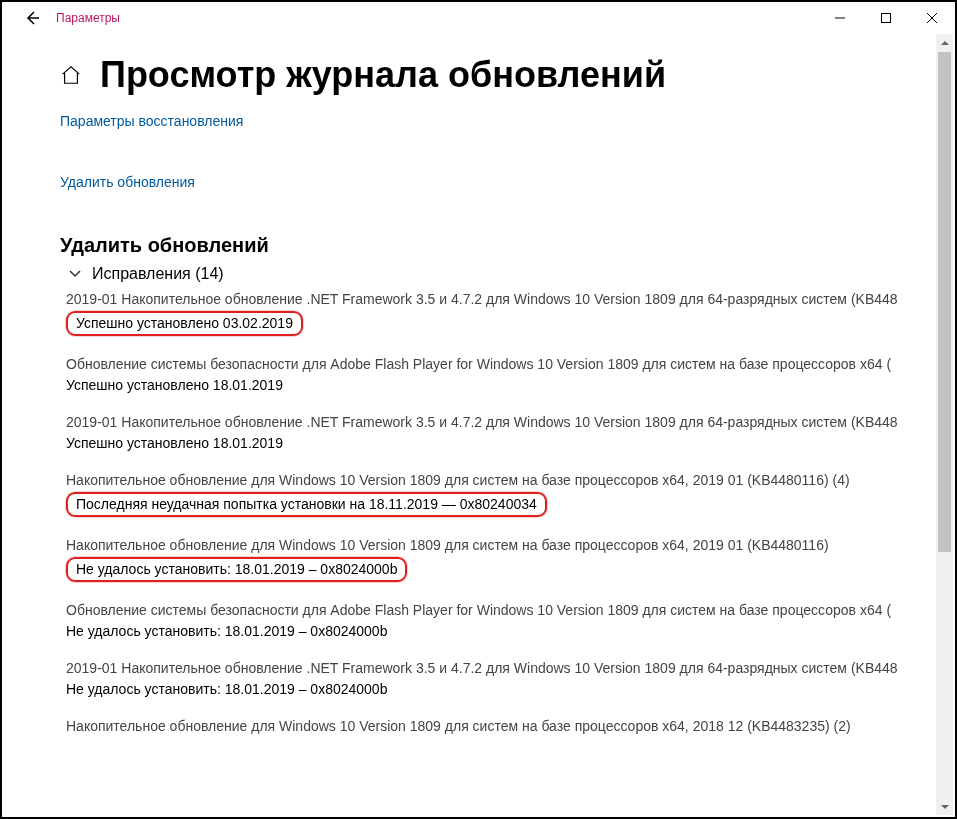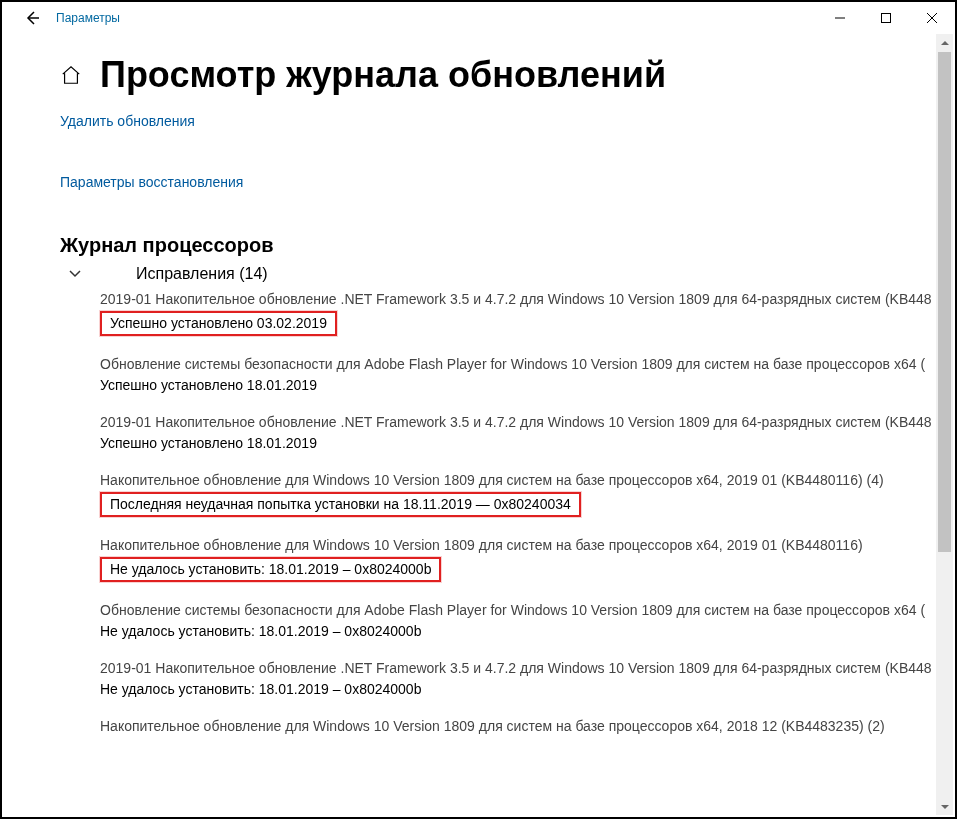--- a/index.html
+++ b/index.html
@@ -12,21 +12,21 @@
   }
   .window { width: 100%; height: 100%; display: flex; flex-direction: column; }
 
   
   .titlebar {
     height: 32px;
     display: flex;
     align-items: center;
     padding-left: 16px;
     font-size: 12px;
-    color: #0369a1;
+    color: #be185d;
   }
   .titlebar .back {
     width: 28px; height: 28px; display: flex; align-items: center; justify-content: center;
     margin-right: 10px;
   }
   .titlebar .back svg { width: 16px; height: 16px; stroke: #000; }
   .titlebar .title { flex: 1; }
   .win-controls { display: flex; height: 32px; }
   .win-btn { width: 46px; display: flex; align-items: center; justify-content: center; }
   .win-btn svg { width: 10px; height: 10px; stroke: #000; fill: none; stroke-width: 1; }
@@ -55,40 +55,39 @@
   .link { cursor: default; }
   .links > div { margin-bottom: 22px; }
 
   .section-title {
     font-size: 20px; font-weight: 600; padding-left: 58px; margin-top: 8px; margin-bottom: 8px;
   }
 
   .group-header {
     display: flex; align-items: center; padding-left: 66px; margin-bottom: 8px;
     font-size: 16px;
-    gap: 44px;
   }
   .chevron { width: 16px; height: 16px; margin-right: 8px; }
   .chevron svg { width: 14px; height: 14px; stroke: #333; stroke-width: 1.5; fill: none; }
 
-  .items { padding-left: 98px; padding-right: 10px; }
+  .items { padding-left: 64px; padding-right: 10px; }
   .item { margin-bottom: 20px; }
   .item .name {
     font-size: 14px; color: #444; white-space: nowrap; overflow: hidden;
     margin-bottom: 4px;
   }
   .item .status {
     font-size: 14px; color: #000;
     display: inline-block;
   }
 
   
   .hl {
     border: 2.5px solid #e02020;
-    border-radius: 0;
+    border-radius: 9px;
     padding: 2px 8px 3px 8px;
     box-shadow: 0 0 0 1px rgba(224,32,32,0.2);
   }
 
   
   .scrollbar {
     position: absolute; right: 2px; top: 32px; bottom: 2px; width: 17px;
     background: #f0f0f0;
   }
   .scroll-arrow {
@@ -141,25 +140,25 @@
       <div class="header-row">
         <div class="home-icon">
           <svg viewBox="0 0 24 24">
               <path d="M3 11 L12 3 L21 11 M5 10 V21 H19 V10"></path>
             </svg>
         </div>
         <h1 class="page-title">Просмотр журнала обновлений</h1>
       </div>
 
       <div class="links">
+        <div><span class="link">Параметры восстановления</span></div>
         <div><span class="link">Удалить обновления</span></div>
-        <div><span class="link">Параметры восстановления</span></div>
       </div>
 
-      <div class="section-title">Журнал процессоров</div>
+      <div class="section-title">Удалить обновлений</div>
 
       <div class="group-header">
         <span class="chevron">
           <svg viewBox="0 0 14 14">
               <path d="M2 5 L7 10 L12 5"></path>
             </svg>
         </span>
         <span>Исправления (14)</span>
       </div>
 

